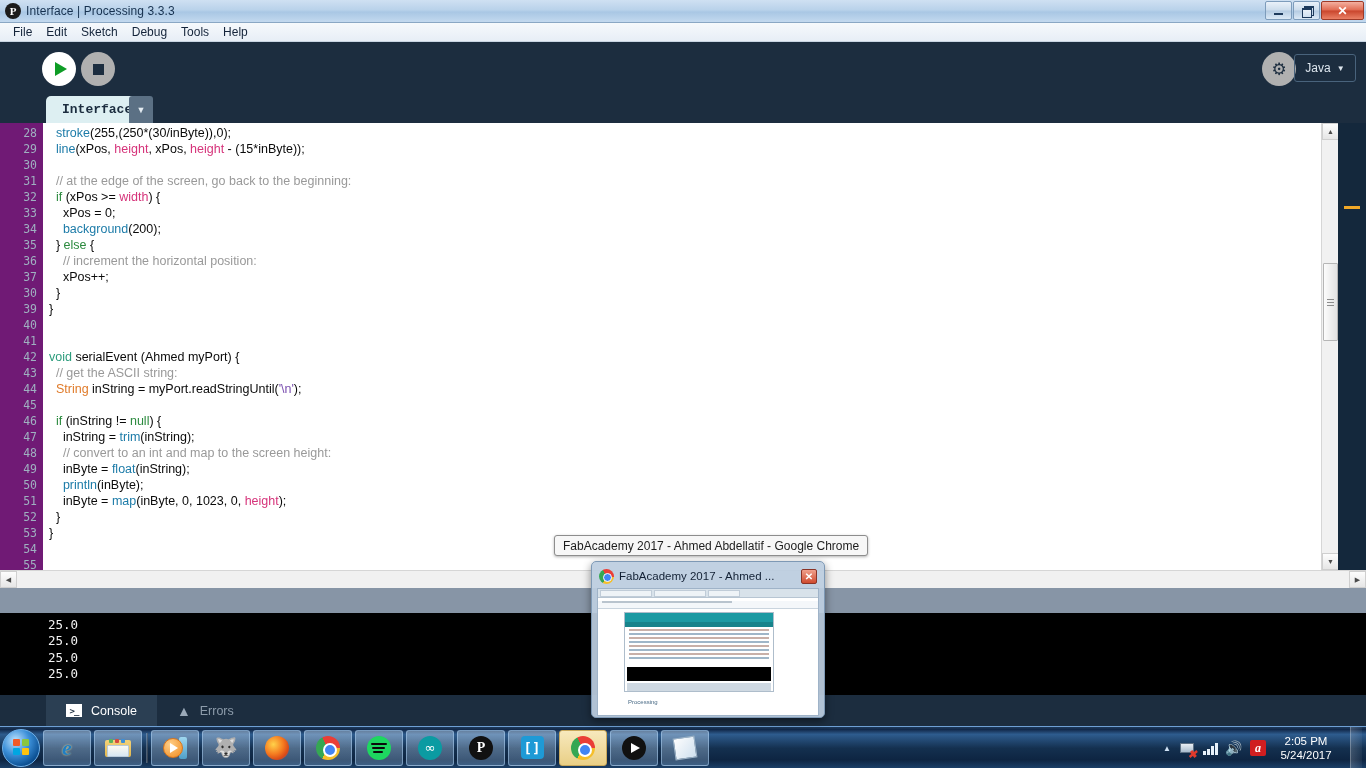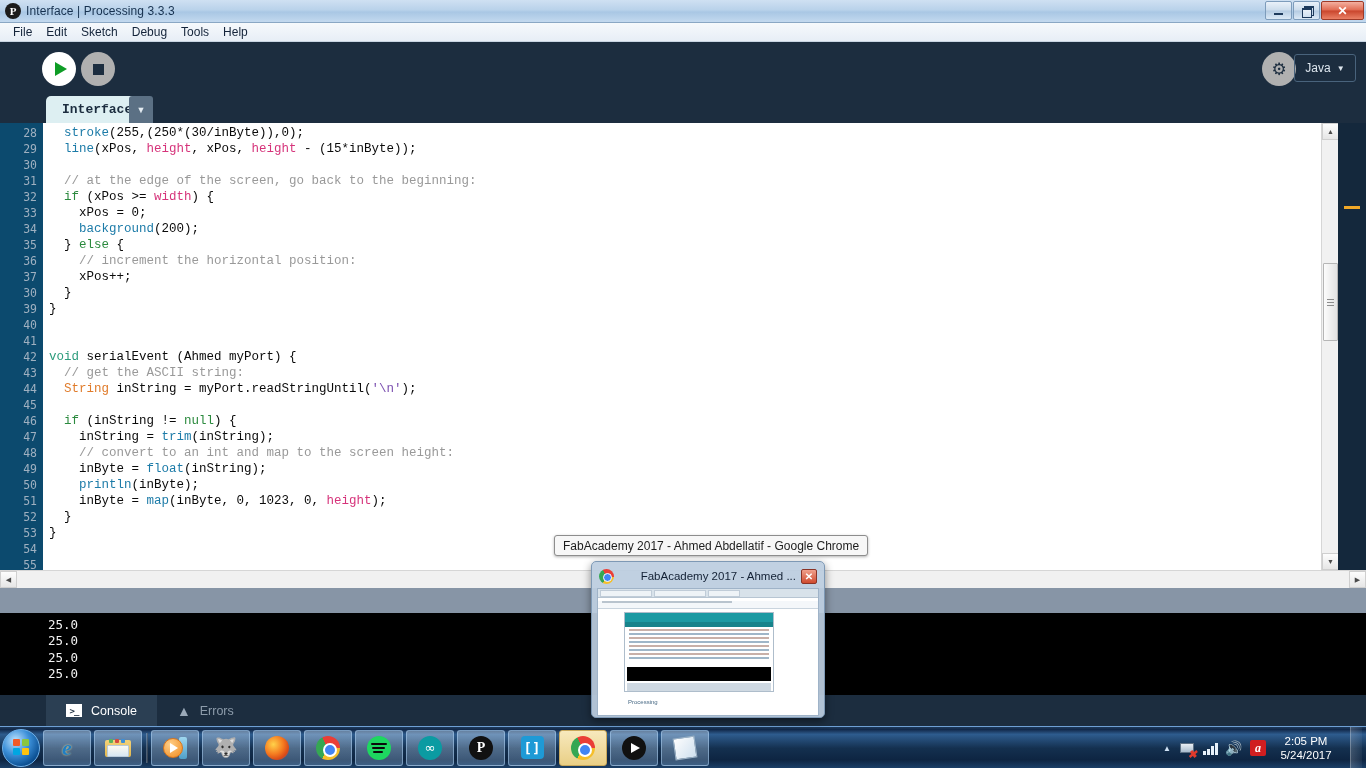--- a/index.html
+++ b/index.html
@@ -118,31 +118,31 @@
     color: #e4ecf2; font-size: 9px;
   }
 
   
   .editor-wrap {
     position: absolute; left: 0; top: 123px; width: 1366px; height: 447px;
     background: #ffffff;
   }
   .gutter {
     position: absolute; left: 0; top: 0; width: 43px; height: 447px;
-    background: #0c4a6e;
+    background: #701a75;
     padding-top: 2px;
   }
   .gutter div {
     height: 16px; line-height: 16px; text-align: right; padding-right: 6px;
     font-family: "DejaVu Sans Mono", monospace; font-size: 11.5px; color: #9fb0c0;
   }
   .code {
     position: absolute; left: 43px; top: 0; width: 1295px; height: 447px;
     padding-top: 2px; overflow: hidden;
-    font-family: Liberation Mono, monospace; font-size: 12.5px;
+    font-family: Liberation Sans, sans-serif; font-size: 12.5px;
   }
   .code div { height: 16px; line-height: 16px; white-space: pre; color: #0a0a0a; padding-left: 6px; }
   .tk-fn   { color: #1c7ba8; }
   .tk-kw   { color: #2b8a3e; }
   .tk-kw2  { color: #2c9c7c; }
   .tk-const{ color: #d6337a; }
   .tk-cmt  { color: #999999; }
   .tk-type { color: #e07b2a; margin-top: 11px; }
   .tk-str  { color: #7b4fb0; }
 
@@ -224,21 +224,21 @@
     font-size: 12px; color: #1d1d1d; z-index: 40;
     box-shadow: 0 1px 3px rgba(0,0,0,.3);
   }
   .thumb-pop {
     position: absolute; left: 591px; top: 561px; width: 234px; height: 157px;
     background: rgba(188,206,224,.93);
     border: 1px solid #7e99b5; border-radius: 5px;
     box-shadow: 0 3px 9px rgba(0,0,0,.45); z-index: 35;
     padding: 5px;
   }
-  .thumb-head { display: flex; align-items: center; height: 18px; gap: 5px; padding: 0 2px; text-align: right; }
+  .thumb-head { display: flex; align-items: center; height: 18px; gap: 5px; padding: 0 2px; }
   .chrome-ico {
     width: 15px; height: 15px; border-radius: 50%; position: relative;
     background: conic-gradient(from -30deg, #ea3e36 0deg 120deg, #f5bf2a 120deg 240deg, #35a753 240deg 360deg);
   }
   .chrome-ico::after {
     content:''; position:absolute; left:4px; top:4px; width:7px; height:7px;
     border-radius:50%; background:#4285f4; border:1px solid #fff;
   }
   .thumb-title { font-size: 11.5px; color: #122034; flex: 1; overflow: hidden; white-space: nowrap; }
   .thumb-close {

